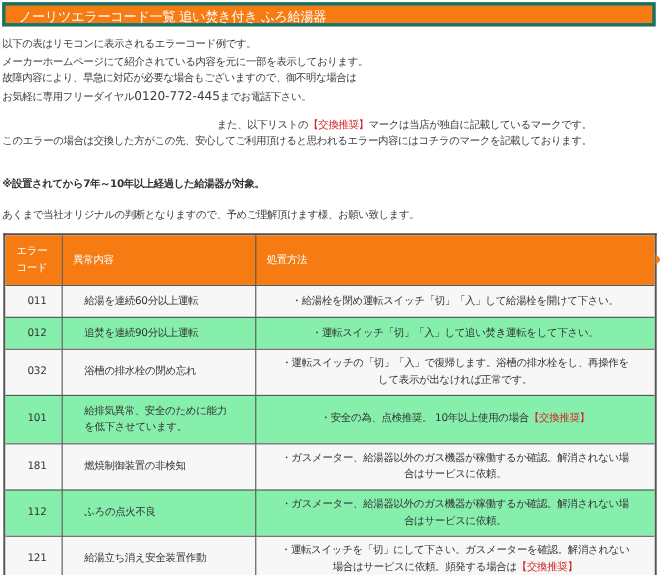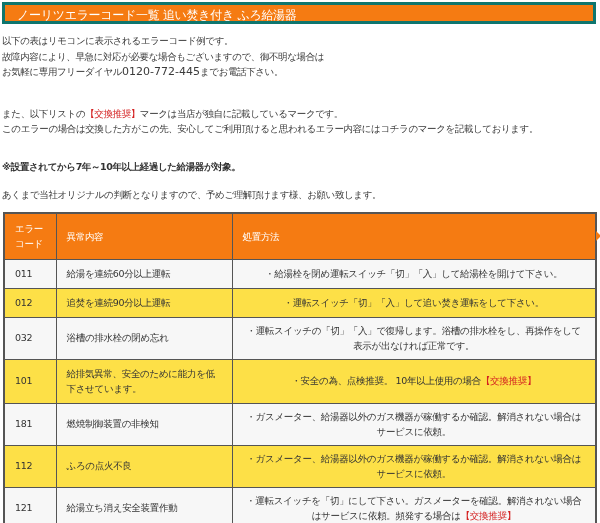--- a/index.html
+++ b/index.html
@@ -40,20 +40,21 @@
     .phone { font-size: 11px; letter-spacing: 0; }
 
     .notice {
       position: absolute;
       left: 2px; top: 106px;
       font-size: 9.5px;
       line-height: 15px;
       letter-spacing: -0.4px;
       white-space: nowrap;
       color: #3a3a3a;
+      text-align: right;
     }
     .notice .line { display: block; }
     .mark { color: #d42020; }
 
     .bold-note {
       position: absolute;
       left: 2px; top: 161px;
       font-size: 9.5px;
       font-weight: bold;
       letter-spacing: -0.4px;
@@ -91,30 +92,30 @@
       font-weight: normal;
       text-align: left;
       height: 45px;
       padding: 0 10px;
       border-right: 1px solid #555555;
       border-bottom: 1px solid #555555;
       line-height: 15px;
     }
     th:last-child { border-right: none; }
     td {
-      padding: 0 10px;
+      padding: 0 20px;
       border-right: 1px solid #555555;
       border-bottom: 1px solid #555555;
       color: #333333;
       line-height: 15.5px;
       vertical-align: middle;
       margin-left: 21px;
     }
     td:last-child { border-right: none; text-align: center; }
-    tr.row td { background: #fde047; }
+    tr.row td { background: #86efac; }
     tr.row:nth-child(odd) td { background: #f7f7f7; }
     tr.h1 td { height: 29px; }
     tr.h2 td { height: 42px; }
     tr.h3 td { height: 44px; }
     .col-code { width: 51px; }
     .col-issue { width: 176px; }
 
     .header-arrow {
       position: absolute;
       right: -6px; top: 17px;
@@ -126,20 +127,21 @@
   </style>
 </head>
 <body>
 
 <div class="page">
 
   <div class="title-bar">ノーリツエラーコード一覧 追い焚き付き ふろ給湯器</div>
 
   <div class="intro">
     <span class="line">以下の表はリモコンに表示されるエラーコード例です。</span>
+    <span class="line">メーカーホームページにて紹介されている内容を元に一部を表示しております。</span>
     <span class="line">故障内容により、早急に対応が必要な場合もございますので、御不明な場合は</span>
     <span class="line"><span>お気軽に専用フリーダイヤル</span><span class="phone">0120-772-445</span><span>までお電話下さい。</span></span>
   </div>
 
   <div class="notice">
     <span class="line"><span>また、以下リストの</span><span class="mark">【交換推奨】</span><span>マークは当店が独自に記載しているマークです。</span></span>
     <span class="line">このエラーの場合は交換した方がこの先、安心してご利用頂けると思われるエラー内容にはコチラのマークを記載しております。</span>
   </div>
 
   <div class="bold-note">※設置されてから7年～10年以上経過した給湯器が対象。</div>

